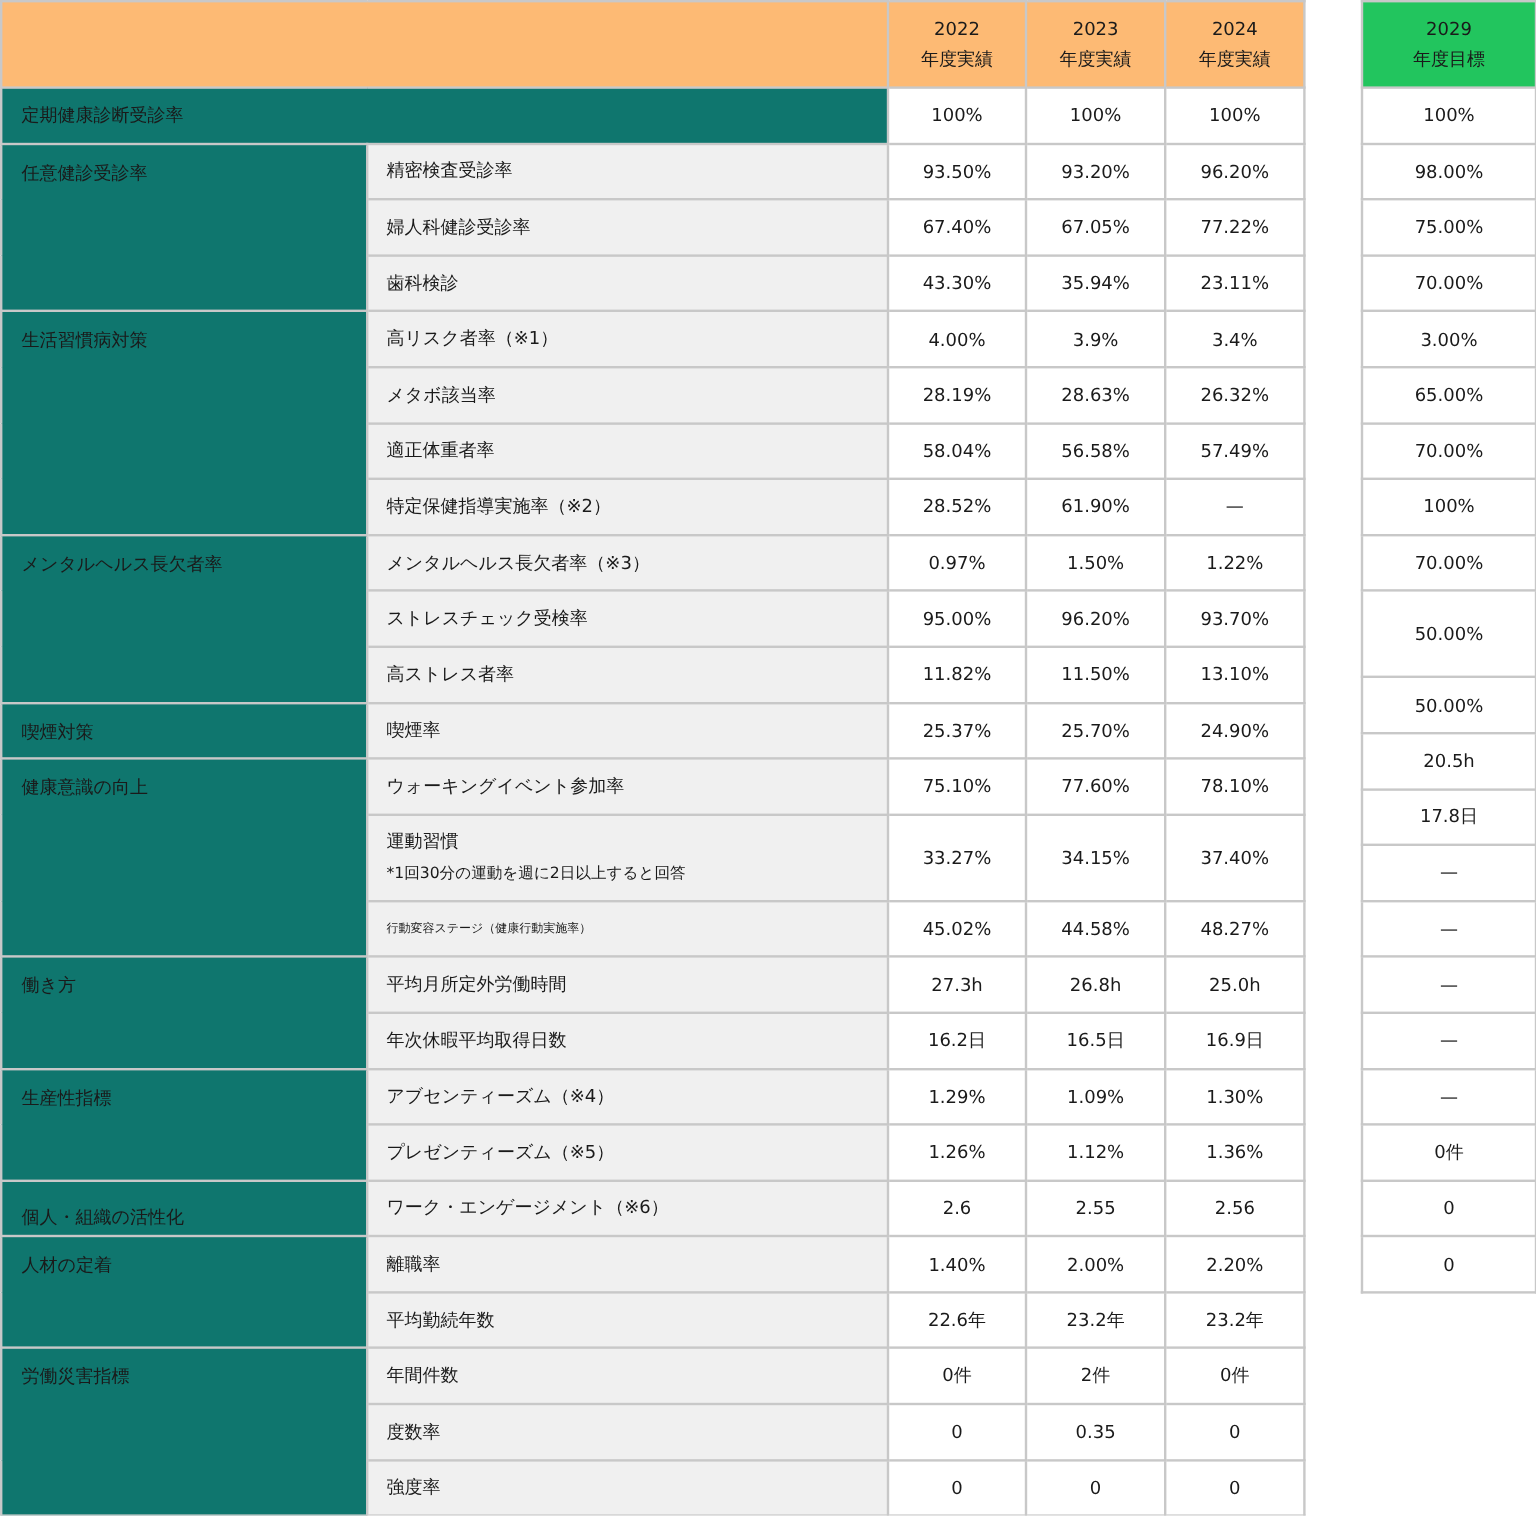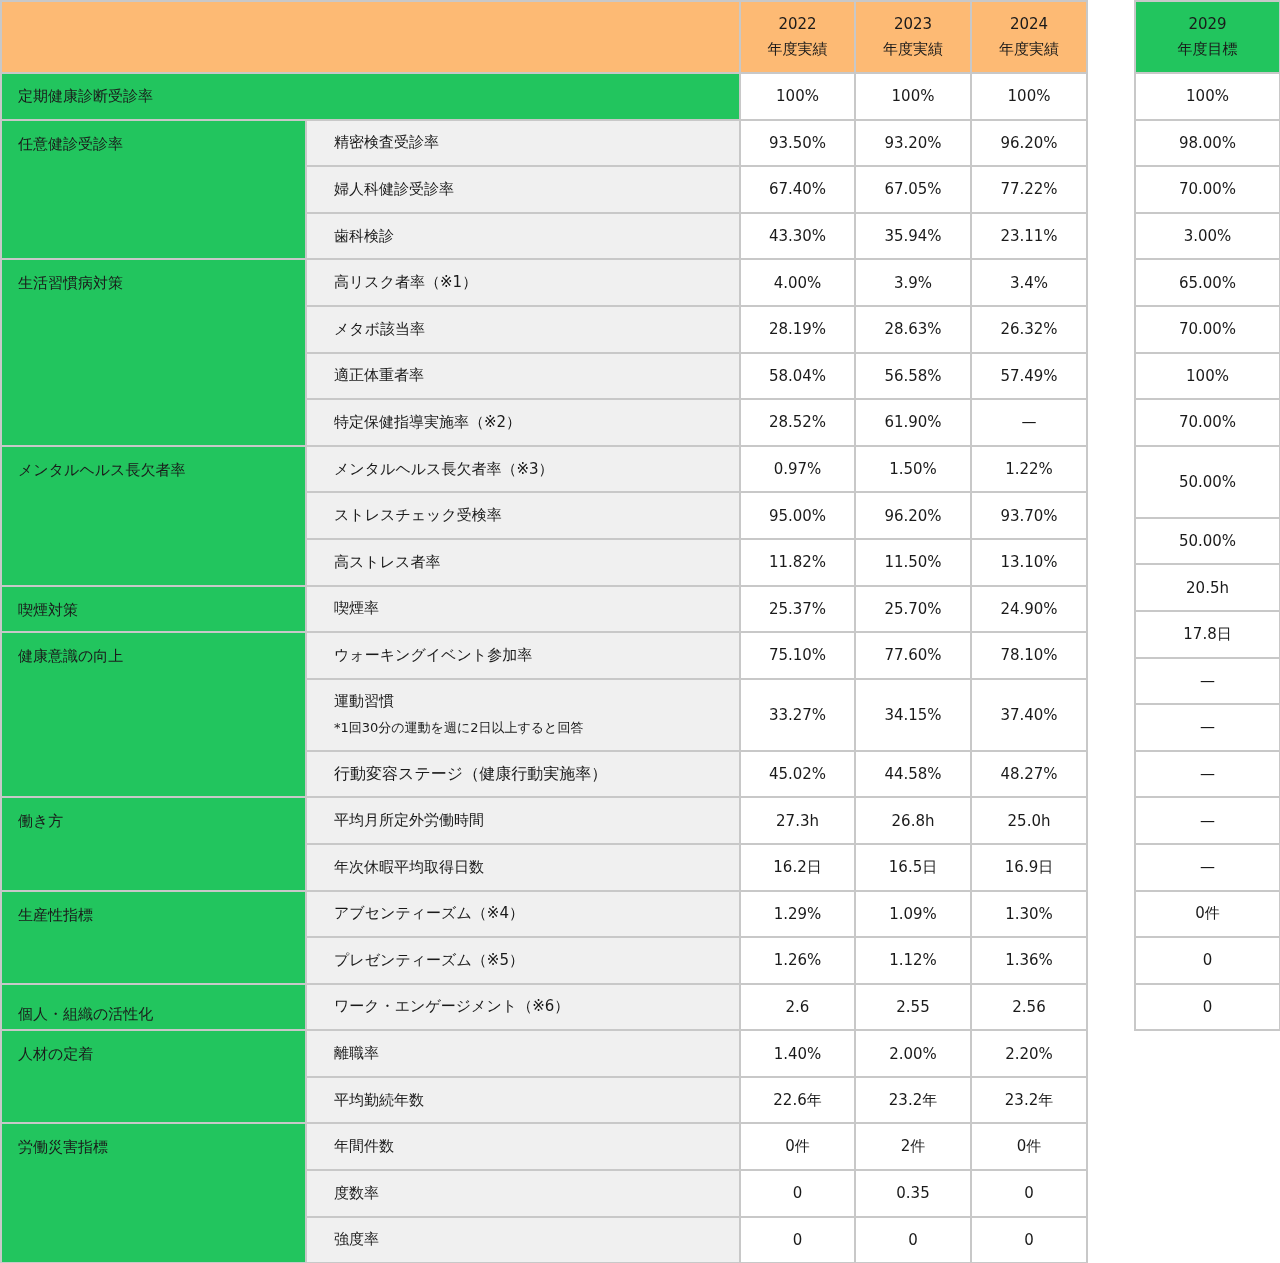--- a/index.html
+++ b/index.html
@@ -13,24 +13,24 @@
     border: 2px solid #c8c8c8;
     padding: 0;
     font-weight: normal;
     font-size: 15px;
     box-sizing: border-box;
   }
   #main-table { left: 0; width: 1086px; }
   #target-table { left: 1134px; width: 145px; }
   .hdr { background: #fdba74; text-align: center; vertical-align: middle; height: 72px; line-height: 25px; }
   .hdr-target { background: #22c55e; }
-  .cat { background: #22c55e; vertical-align: top; text-align: left; padding: 14px 0 0 16px; font-size: 15px; }
-  .sub { background: #f0f0f0; vertical-align: middle; text-align: left; padding-left: 27px; font-size: 15px; }
+  .cat { background: #0f766e; vertical-align: top; text-align: left; padding: 14px 0 0 16px; font-size: 15px; }
+  .sub { background: #f0f0f0; vertical-align: middle; text-align: left; padding-left: 15px; font-size: 15px; }
   .sub .note { display: block; font-size: 13px; margin-top: 8px; }
-  .sub.small { font-size: 16px; }
+  .sub.small { font-size: 10px; }
   .val { background: #ffffff; text-align: center; vertical-align: middle; font-size: 15px; }
   tr.r { height: 46.6px; }
   tr.r-tall { height: 72px; }
   .cat-top { vertical-align: middle; }
 </style>
 </head>
 <body>
 
 <table id="main-table">
   <colgroup>
@@ -232,20 +232,23 @@
       <tr style="height:72px">
     <th class="hdr hdr-target"><span>2029</span><br><span>年度目標</span></th>
   </tr>
   <tr class="r">
         <td class="val">100%</td>
       </tr>
   <tr class="r">
         <td class="val">98.00%</td>
       </tr>
   <tr class="r">
+        <td class="val">75.00%</td>
+      </tr>
+  <tr class="r">
         <td class="val">70.00%</td>
       </tr>
   <tr class="r">
         <td class="val">3.00%</td>
       </tr>
   <tr class="r">
         <td class="val">65.00%</td>
       </tr>
   <tr class="r">
         <td class="val">70.00%</td>

